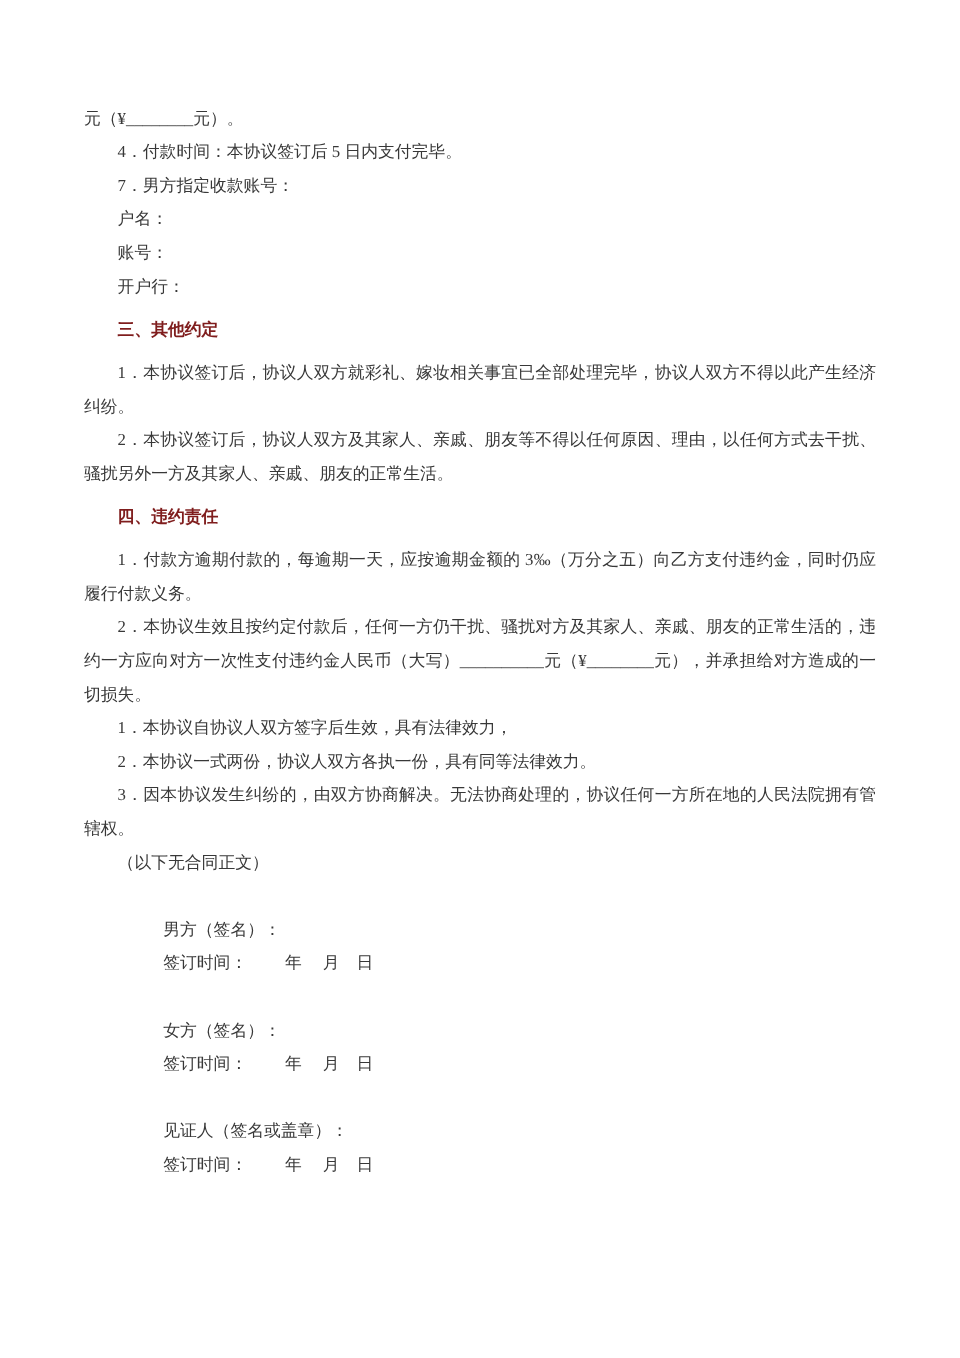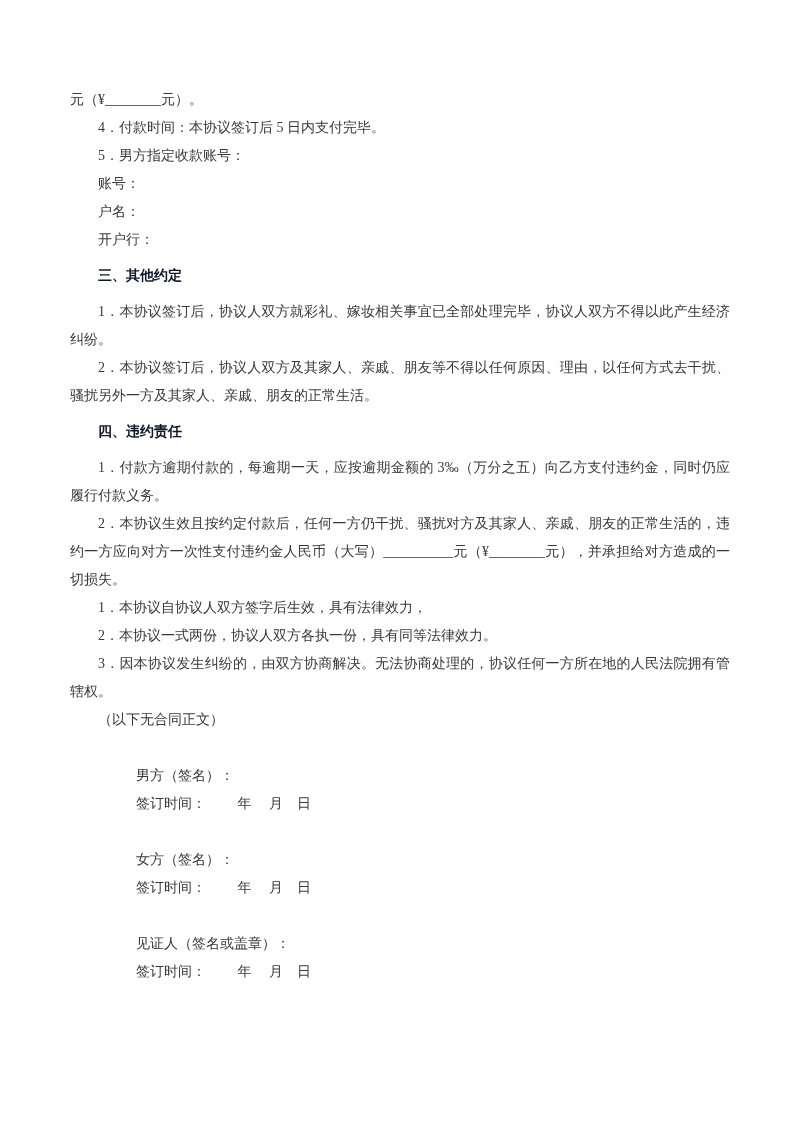--- a/index.html
+++ b/index.html
@@ -34,21 +34,21 @@
     font-family: Liberation Serif, serif;
   }
   p.cont-para {
     text-indent: 0;
   }
   h3.sec-heading {
     margin: 8px 0;
     font-size: 14px;
     line-height: 28px;
     font-weight: bold;
-    color: #0f172a;
+    color: #7f1d1d;
     text-indent: 2em;
   }
   h3.sec-heading.extra-top {
     margin-top: 14px;
   }
   .sig-group {
     margin-top: 28px;
     padding-left: 66px;
   }
   .sig-group p {
@@ -58,25 +58,25 @@
 </style>
 </head>
 <body>
 
 <div class="page">
 
   <p class="cont-para">元（¥________元）。</p>
 
   <p class="body-para">4．付款时间：本协议签订后 5 日内支付完毕。</p>
 
-  <p class="body-para">5．男方指定收款账号：</p>
+  <p class="body-para">7．男方指定收款账号：</p>
+
+  <p class="body-para">户名：</p>
 
   <p class="body-para">账号：</p>
-
-  <p class="body-para">户名：</p>
 
   <p class="body-para">开户行：</p>
 
   <h3 class="sec-heading">三、其他约定</h3>
 
   <p class="body-para">1．本协议签订后，协议人双方就彩礼、嫁妆相关事宜已全部处理完毕，协议人双方不得以此产生经济纠纷。</p>
 
   <p class="body-para">2．本协议签订后，协议人双方及其家人、亲戚、朋友等不得以任何原因、理由，以任何方式去干扰、骚扰另外一方及其家人、亲戚、朋友的正常生活。</p>
 
   <h3 class="sec-heading">四、违约责任</h3>

